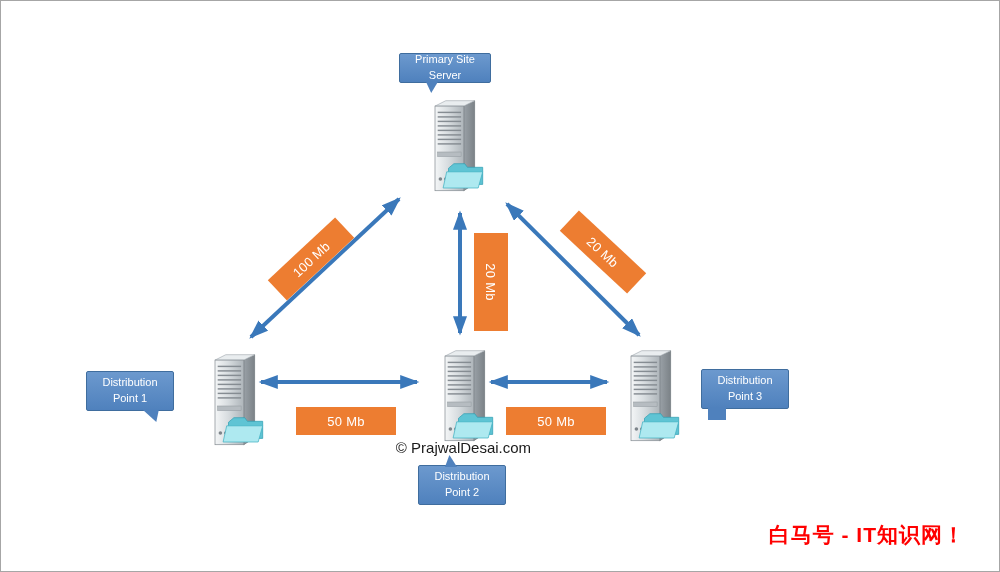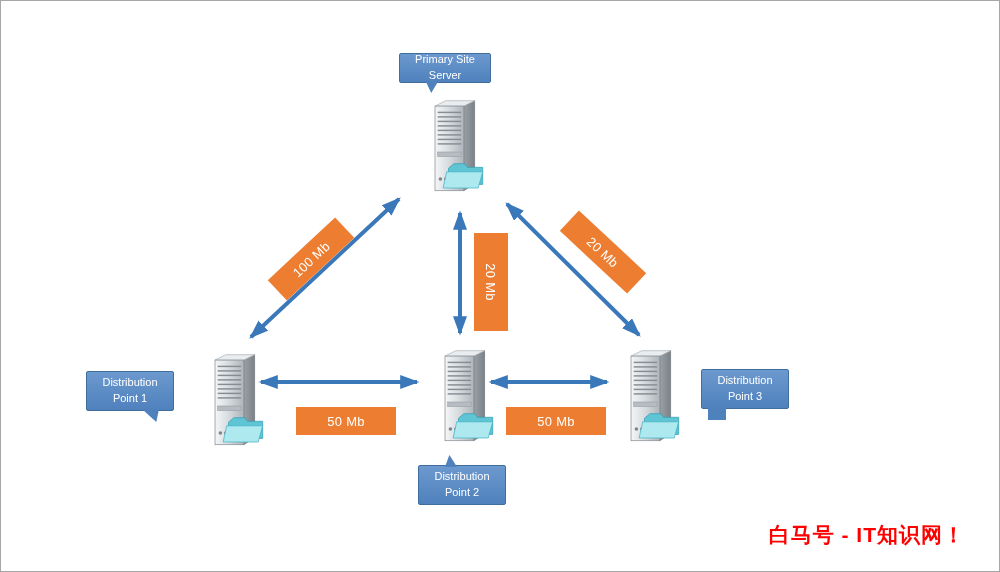--- a/index.html
+++ b/index.html
@@ -160,15 +160,16 @@
 Point 3</span>
     <span class="tail"></span>
   </div>
 
   <div class="bw bw-100">100 Mb</div>
   <div class="bw bw-20-mid">20 Mb</div>
   <div class="bw bw-20-right">20 Mb</div>
   <div class="bw bw-50-left">50 Mb</div>
   <div class="bw bw-50-right">50 Mb</div>
 
+  <div class="copyright">© PrajwalDesai.com</div>
   <div class="watermark">白马号 - IT知识网！</div>
 
 </div>
 
 </body></html>

